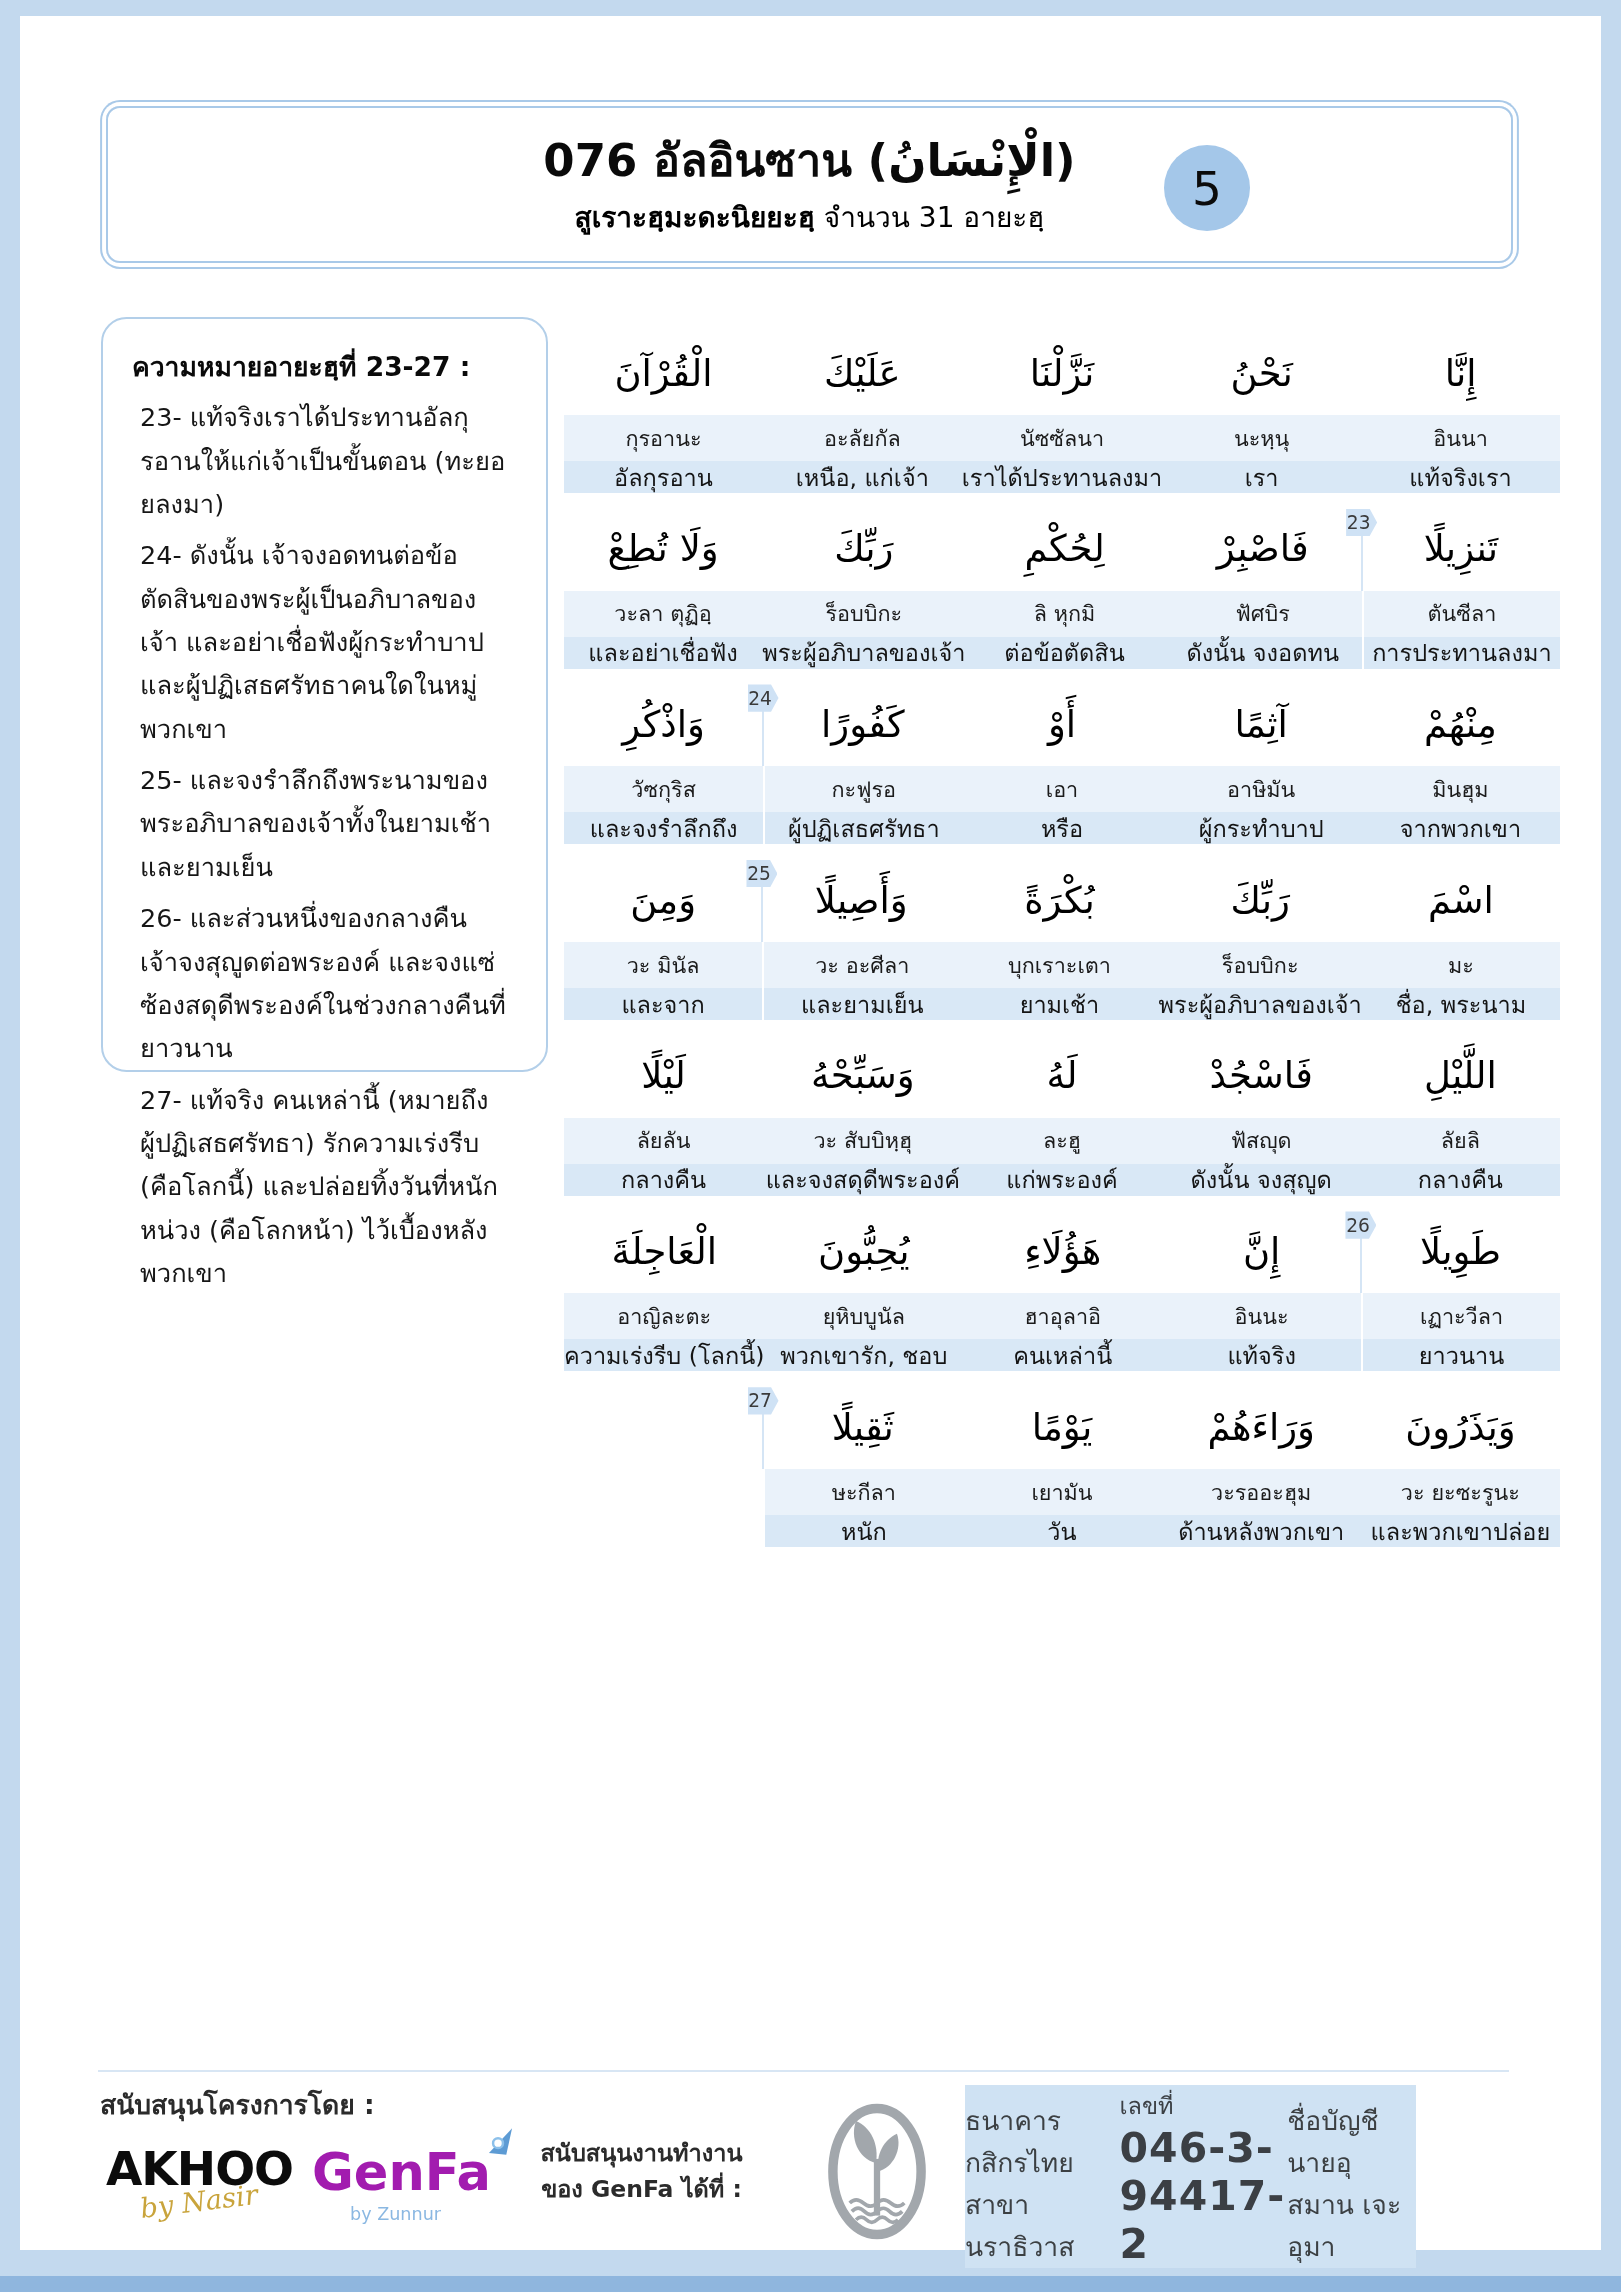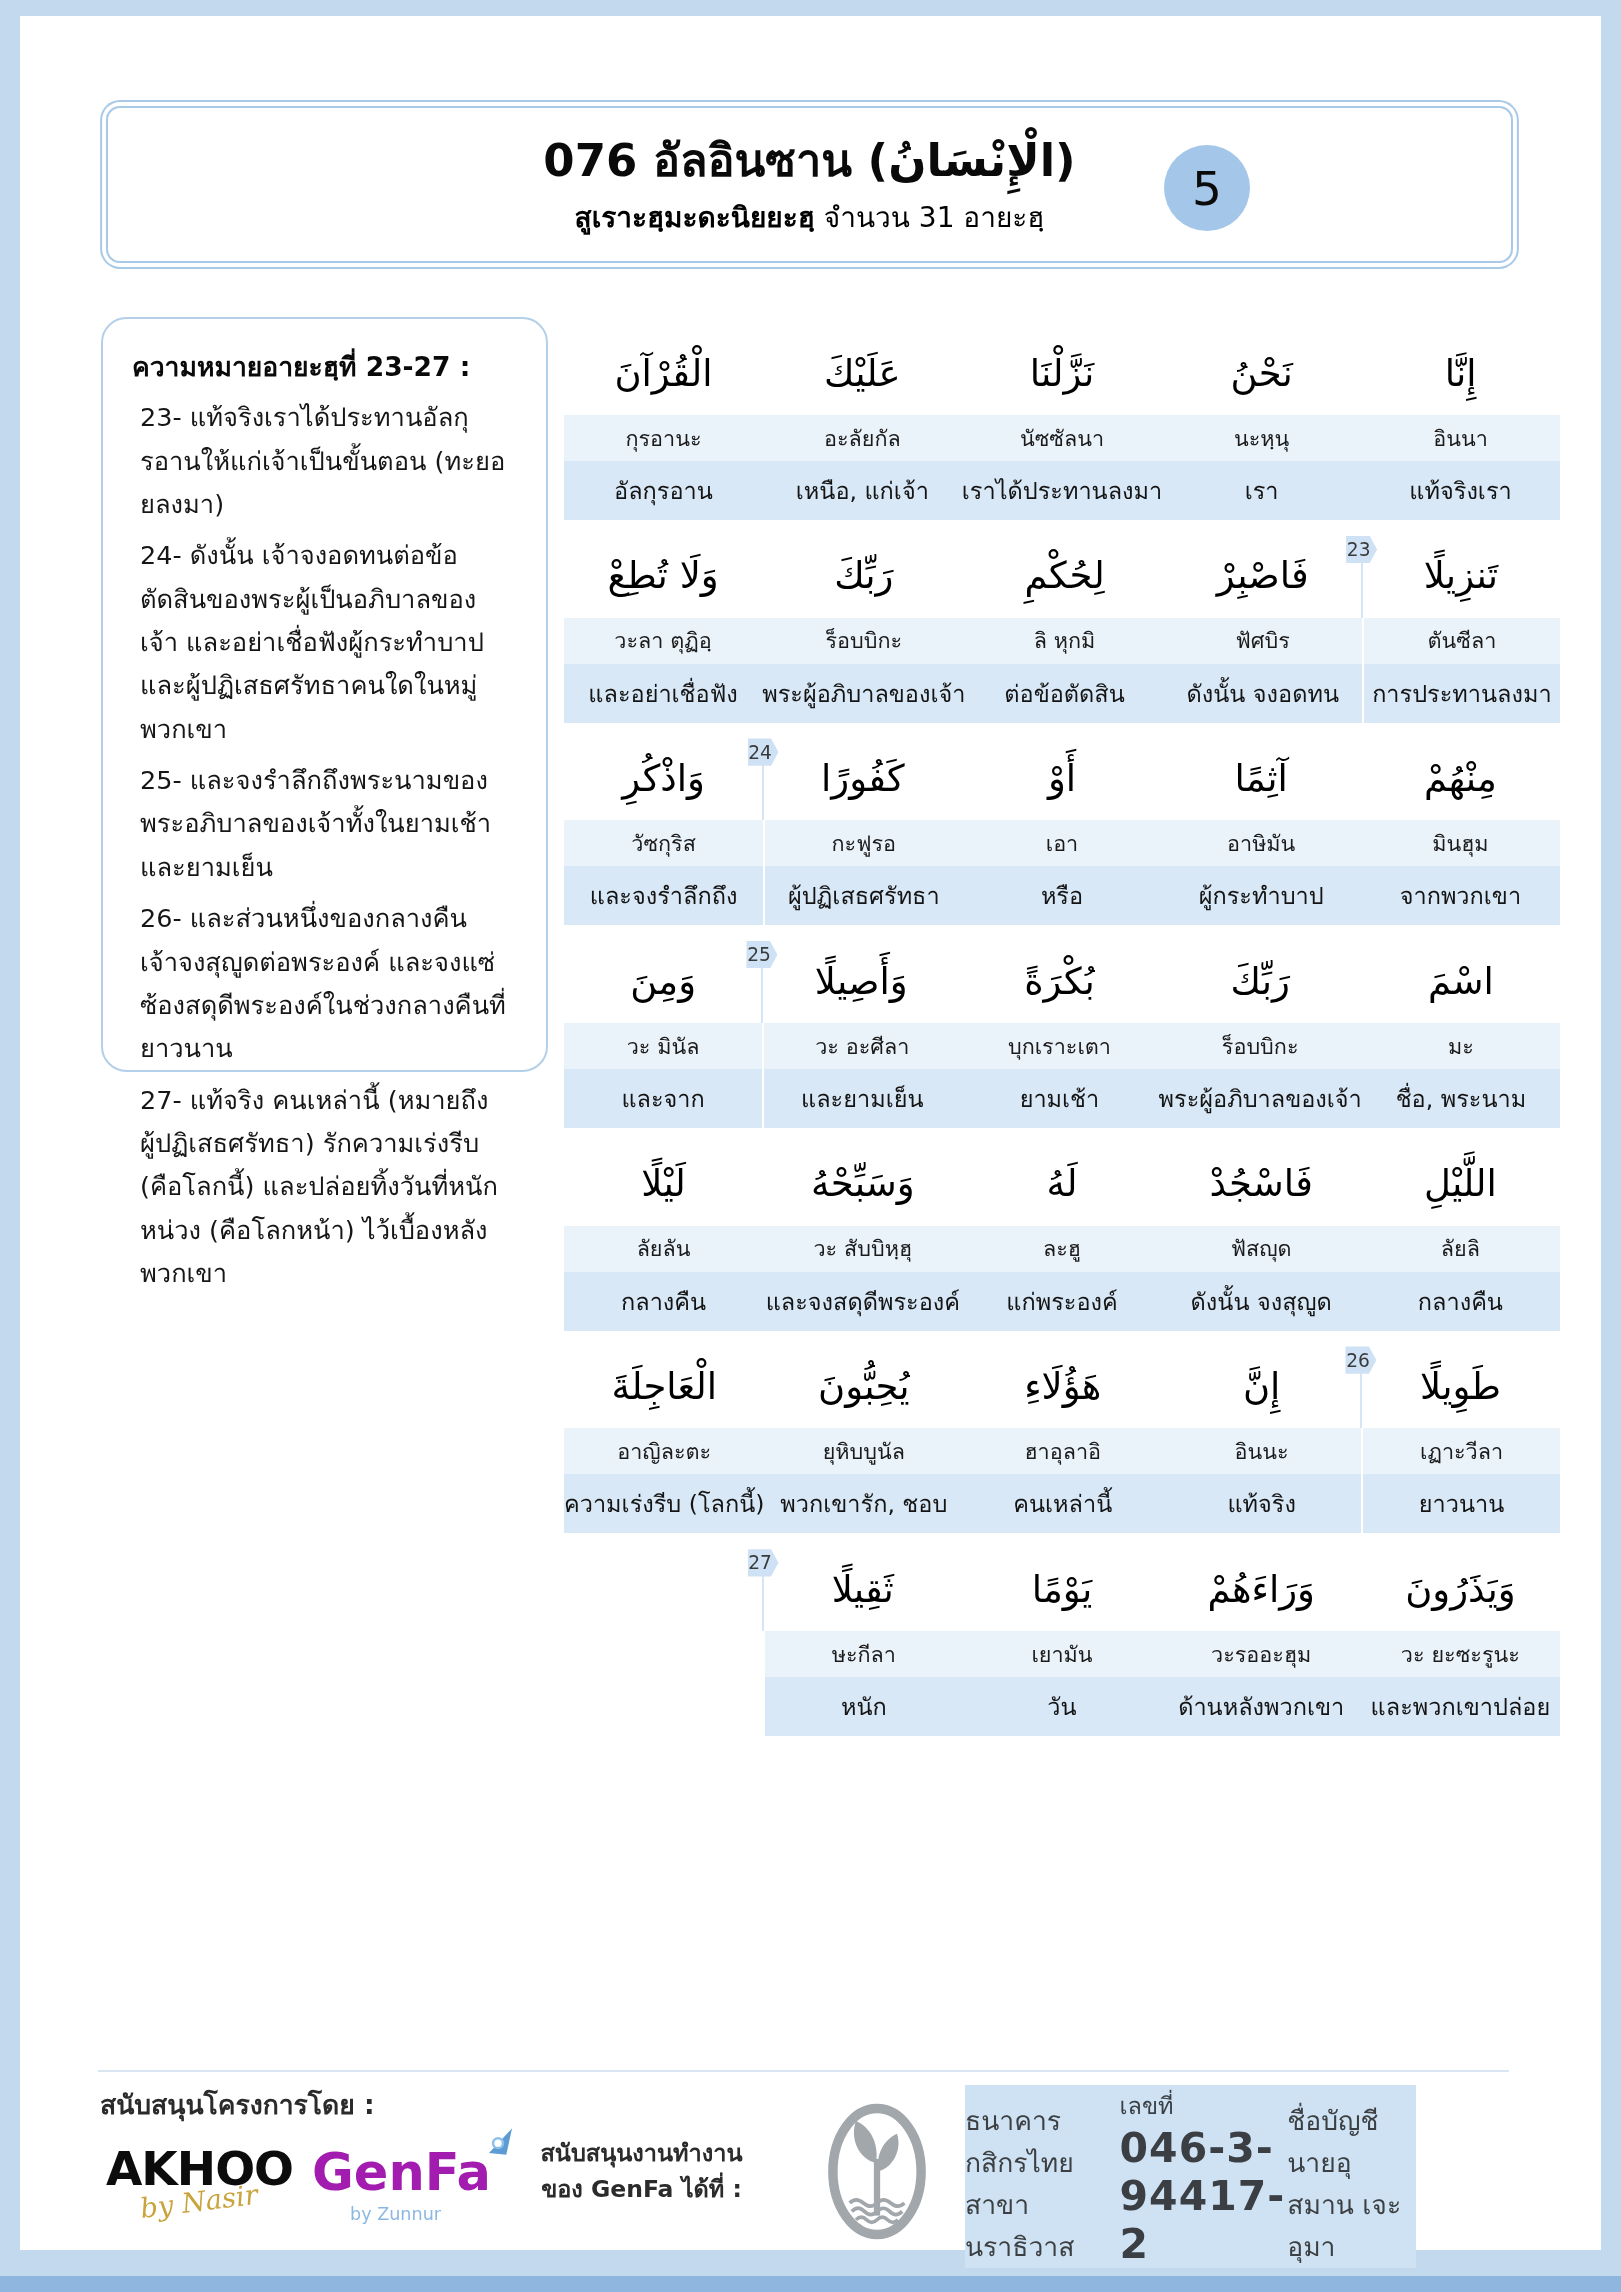--- a/index.html
+++ b/index.html
@@ -31,21 +31,21 @@
   .sidebar p{margin:8px;font-size:25.5px;line-height:1.7;color:#161616;}
 
   
   .grid{position:absolute;left:564px;top:331px;width:996px;}
   .g-row{display:grid;grid-template-columns:repeat(5,1fr);margin-bottom:13.7px;}
   .cell{position:relative;display:flex;flex-direction:column;}
   .ar{height:84px;display:flex;align-items:center;justify-content:center;
       font-size:37px;direction:rtl;color:#000;font-family:"DejaVu Sans",serif;}
   .tl{height:46px;background:#eaf2fa;display:flex;align-items:center;justify-content:center;
       font-size:21.6px;color:#1b1b1b;white-space:nowrap;}
-  .th{height:59px;background:#d9e8f6;display:flex;align-items:center;justify-content:center;
+  .th{height:32px;background:#d9e8f6;display:flex;align-items:center;justify-content:center;
       font-size:23.5px;color:#141414;white-space:nowrap;}
   .cell.spacer .tl,.cell.spacer .th{background:transparent;}
   .badge{position:absolute;left:-15.7px;top:2px;width:31px;height:27.4px;background:#cfe2f5;
       clip-path:polygon(0 0,76% 0,100% 50%,76% 100%,0 100%);
       display:flex;align-items:center;justify-content:center;padding-right:5.9px;box-sizing:border-box;
       font-size:18.6px;color:#3a3a3a;z-index:3;}
   .has-badge::before{content:"";position:absolute;left:-1px;top:29px;width:2px;height:55px;background:#d5e5f5;}
   .has-badge .tl,.has-badge .th{border-left:2.9px solid #ffffff;}
 
   

